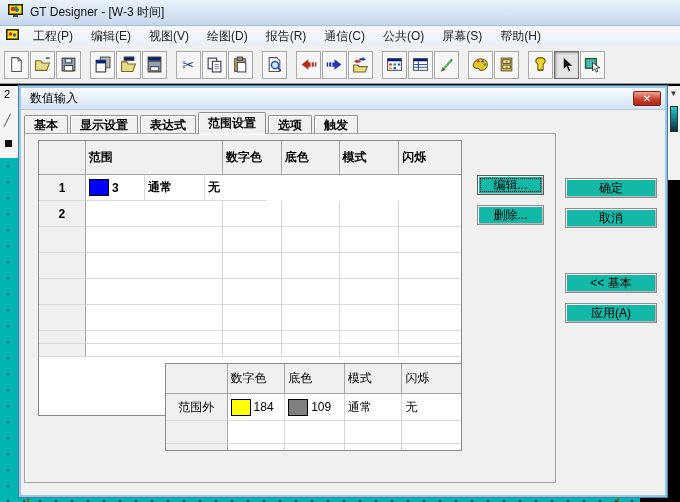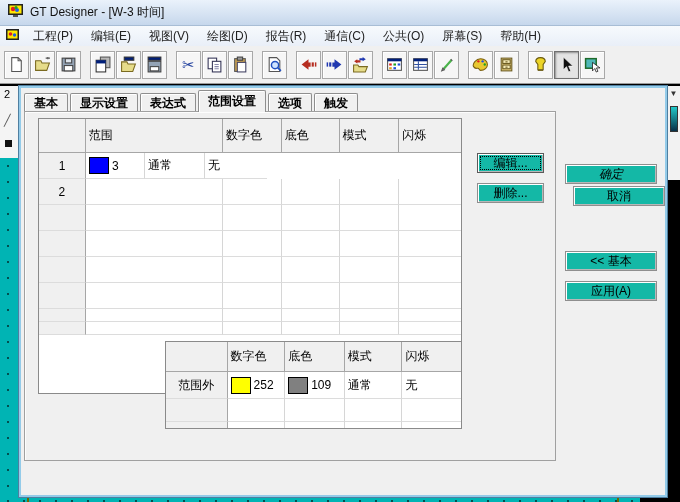--- a/index.html
+++ b/index.html
@@ -62,21 +62,21 @@
 
   
   .rtable { position:absolute; background:#fff; border:1px solid #8a8a8a; overflow:hidden; }
   .trow { display:flex; }
   .cell { border-right:1px solid #d6d6d6; border-bottom:1px solid #dcdcdc; overflow:hidden;
     display:flex; align-items:center; padding-left:3px; }
   .hdr .cell { background:#f0f0f0; border-right:1px solid #a6a6a6; border-bottom:1px solid #a6a6a6; }
   .rowhdr { background:#f0f0f0; border-right:1px solid #a6a6a6; justify-content:center; padding-left:0; }
   .swatch { display:inline-block; width:20px; height:17px; border:1px solid #000; margin-right:3px; flex:none; }
 
-  #table1 { left:13px; top:6px; width:424px; height:276px; }
+  #table1 { left:13px; top:6px; width:424px; height:276px;font-weight:bold; }
   #table1 .c0{width:47px;} #table1 .c1{width:138px;} #table1 .c2{width:59px;}
   #table1 .c3{width:58px;} #table1 .c4{width:60px;} #table1 .c5{width:62px; border-right:none;}
   #table1 .hdr{height:34px;} #table1 .r{height:26px;} #table1 .thin{height:13px;}
 
   #table2 { left:140px; top:229px; width:297px; height:88px; }
   #table2 .c0{width:62px;} #table2 .c1{width:58px;} #table2 .c2{width:60px;}
   #table2 .c3{width:58px;} #table2 .c4{width:59px; border-right:none;}
   #table2 .hdr{height:30px;} #table2 .r{height:27px;} #table2 .r2{height:23px;} #table2 .thin{height:7px;}
 
   
@@ -292,20 +292,24 @@
       <span class="edge-line" style="left:27px;"></span>
       <span class="edge-line" style="left:617px;"></span>
     </div>
 
     <div class="right-remnant">
       <span class="arrow">▼</span>
       <span class="mini-icon"></span>
     </div>
 
     <div class="dialog">
+      <div class="dlg-titlebar">
+        <span>数值输入</span>
+        <span class="dlg-close"><span>✕</span></span>
+      </div>
 
       <div class="dlg-client">
 
         <div class="tabs">
           <div class="tab">基本</div>
           <div class="tab">显示设置</div>
           <div class="tab">表达式</div>
           <div class="tab selected">范围设置</div>
           <div class="tab">选项</div>
           <div class="tab">触发</div>
@@ -401,21 +405,21 @@
               <div class="cell c0"></div>
               <div class="cell c1">数字色</div>
               <div class="cell c2">底色</div>
               <div class="cell c3">模式</div>
               <div class="cell c4">闪烁</div>
             </div>
             <div class="trow r">
               <div class="cell c0 rowhdr">范围外</div>
               <div class="cell c1">
                   <span class="swatch" style="background: rgb(255, 255, 0);"></span>
-                  <span>252</span>
+                  <span>184</span>
                 </div>
               <div class="cell c2">
                   <span class="swatch" style="background: rgb(128, 128, 128);"></span>
                   <span>109</span>
                 </div>
               <div class="cell c3">通常</div>
               <div class="cell c4">无</div>
             </div>
             <div class="trow r2">
                 <div class="cell c0 rowhdr"></div>
@@ -428,24 +432,24 @@
                 <div class="cell c0 rowhdr"></div>
                 <div class="cell c1"></div>
                 <div class="cell c2"></div>
                 <div class="cell c3"></div>
                 <div class="cell c4"></div>
               </div>
           </div>
 
         </div>
 
-        <div class="btn side-btn" style="top:76px;font-style:italic;">
+        <div class="btn side-btn" style="top:68px;">
             <span>确定</span>
           </div>
-        <div class="btn side-btn" style="top:98px;margin-left:8px;">
+        <div class="btn side-btn" style="top:98px;">
             <span>取消</span>
           </div>
         <div class="btn side-btn" style="top:193px;">
             <span>应用(A)</span>
           </div>
         <div class="btn side-btn" style="top:163px;">
             <span>&lt;&lt; 基本</span>
           </div>
 
       </div>

